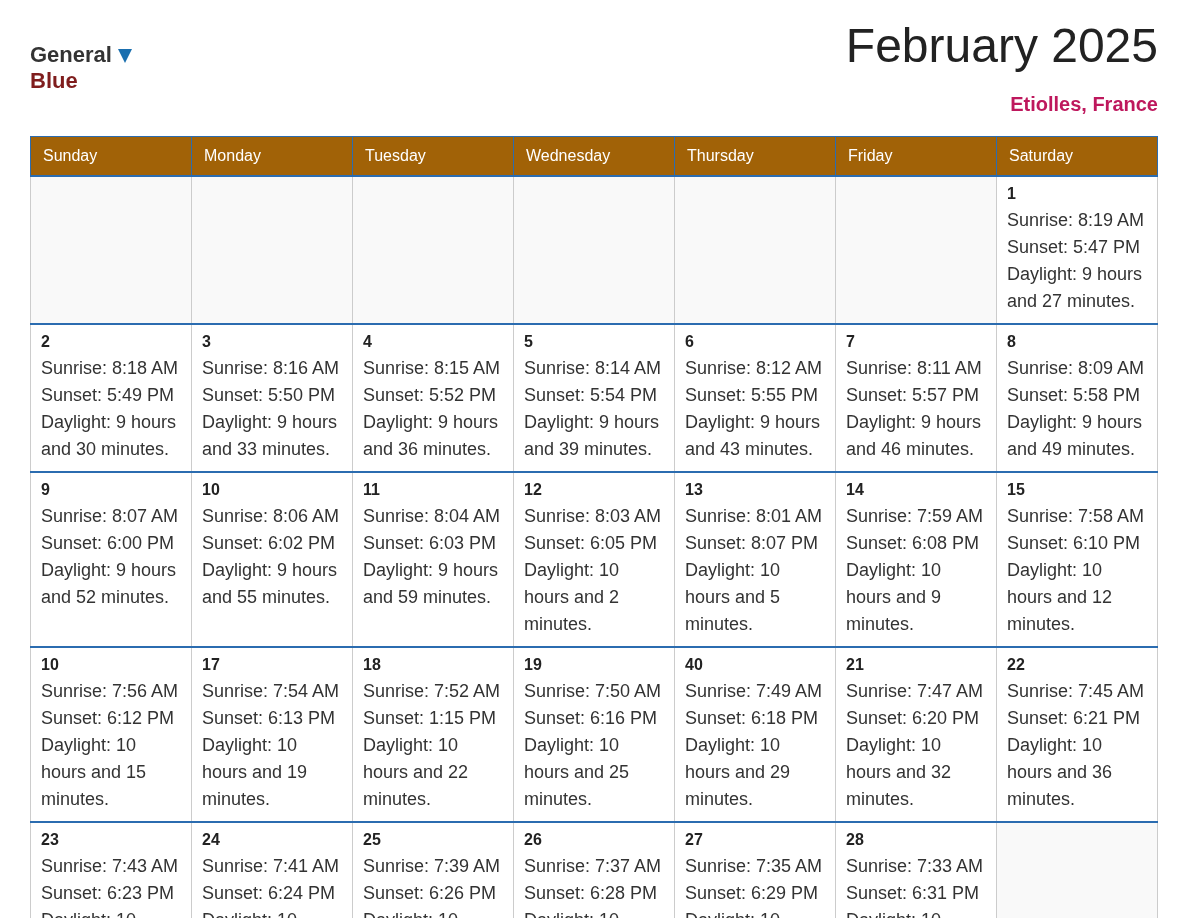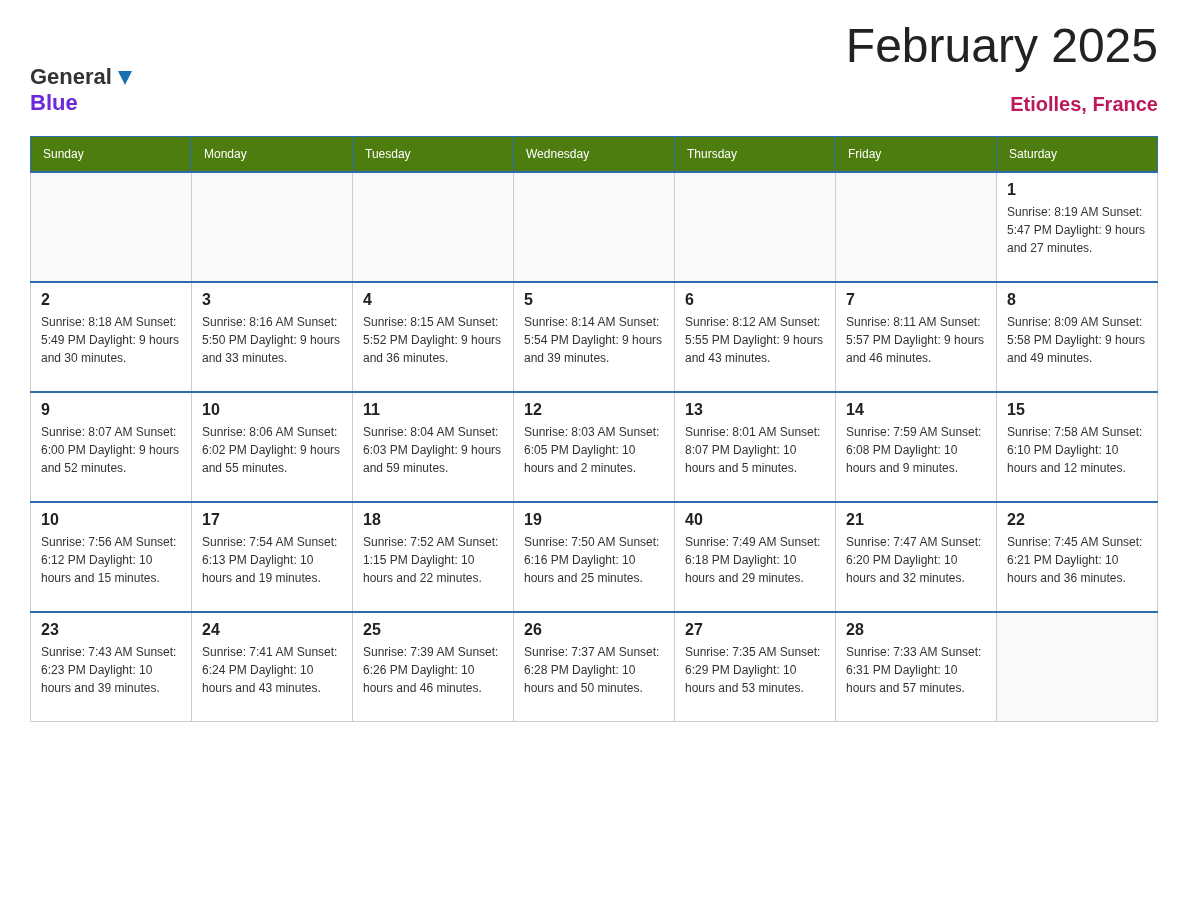--- a/index.html
+++ b/index.html
@@ -6,32 +6,32 @@
     body {
       font-family: Arial, sans-serif;
       background: #fff;
       padding: 20px 30px;
       width: 1188px;
       min-height: 918px;
     }
     .header {
       display: flex;
       justify-content: space-between;
-      align-items: flex-end;
+      align-items: center;
       margin-bottom: 20px;
     }
     .logo-text-general {
       font-size: 22px;
       font-weight: bold;
       color: #333;
     }
     .logo-text-blue {
       font-size: 22px;
       font-weight: bold;
-      color: #6d28d9;
+      color: #7f1d1d;
     }
     .title-section {
       text-align: right;
     }
     .calendar-title {
       font-size: 48px;
       font-weight: normal;
       color: #222;
       line-height: 1.1;
     }
@@ -40,23 +40,23 @@
       color: #be185d;
       margin-top: 20px;
       font-weight: bold;
     }
     table {
       width: 100%;
       border-collapse: collapse;
       table-layout: fixed;
     }
     th {
-      background-color: #4d7c0f;
+      background-color: #a16207;
       color: #fff;
-      font-size: 12px;
+      font-size: 16px;
       font-weight: normal;
       padding: 10px 12px;
       text-align: left;
       border: 1px solid #2b6cb0;
     }
     td {
       vertical-align: top;
       padding: 8px 10px;
       border: 1px solid #ccc;
       font-size: 12.5px;
@@ -67,21 +67,21 @@
     td.empty {
       background: #f9f9f9;
     }
     .day-number {
       font-size: 16px;
       font-weight: bold;
       color: #222;
       margin-bottom: 4px;
     }
     .day-info {
-      font-size: 12px;
+      font-size: 18px;
       color: #333;
       line-height: 1.5;
     }
     tr td {
       border-top: 2px solid #2b6cb0;
     }
     .logo-wrapper {
       display: flex;
       flex-direction: column;
       align-items: flex-start;

